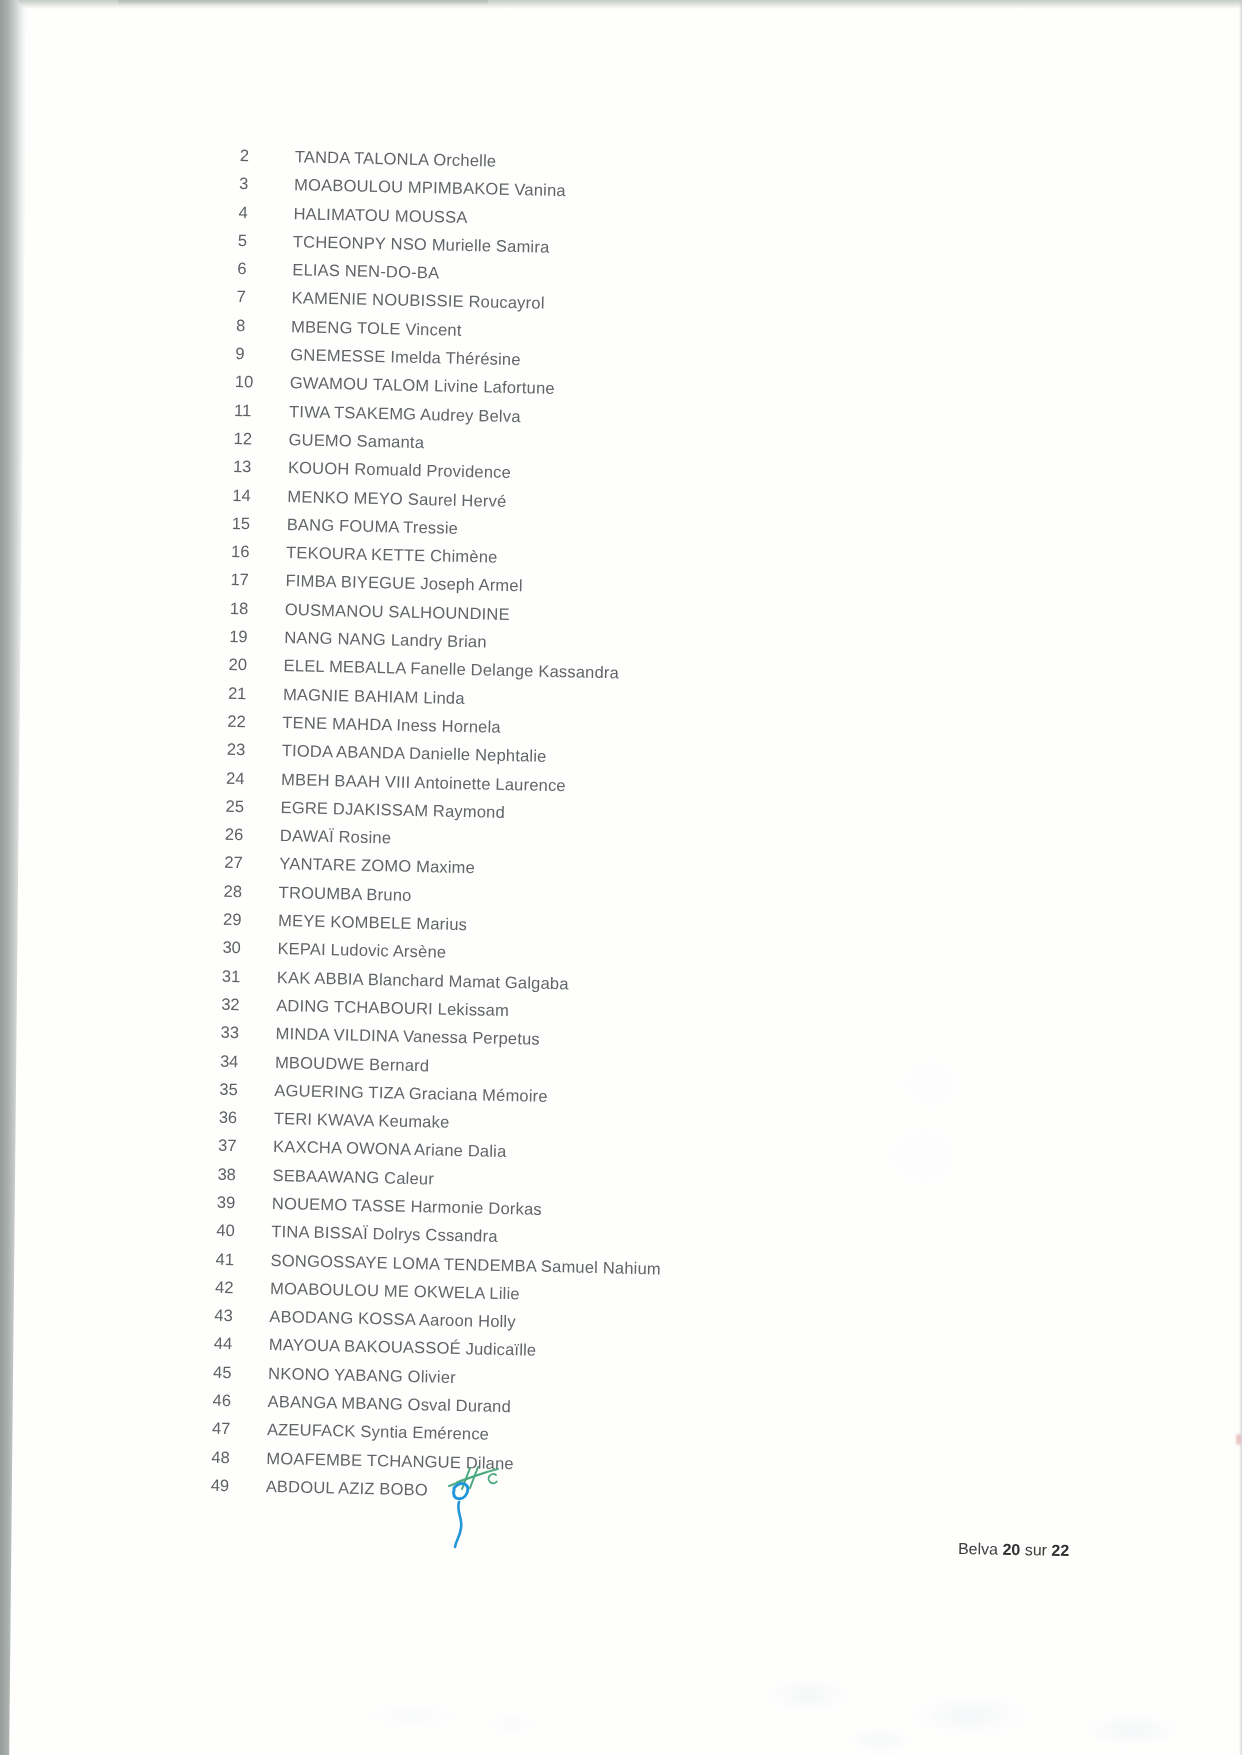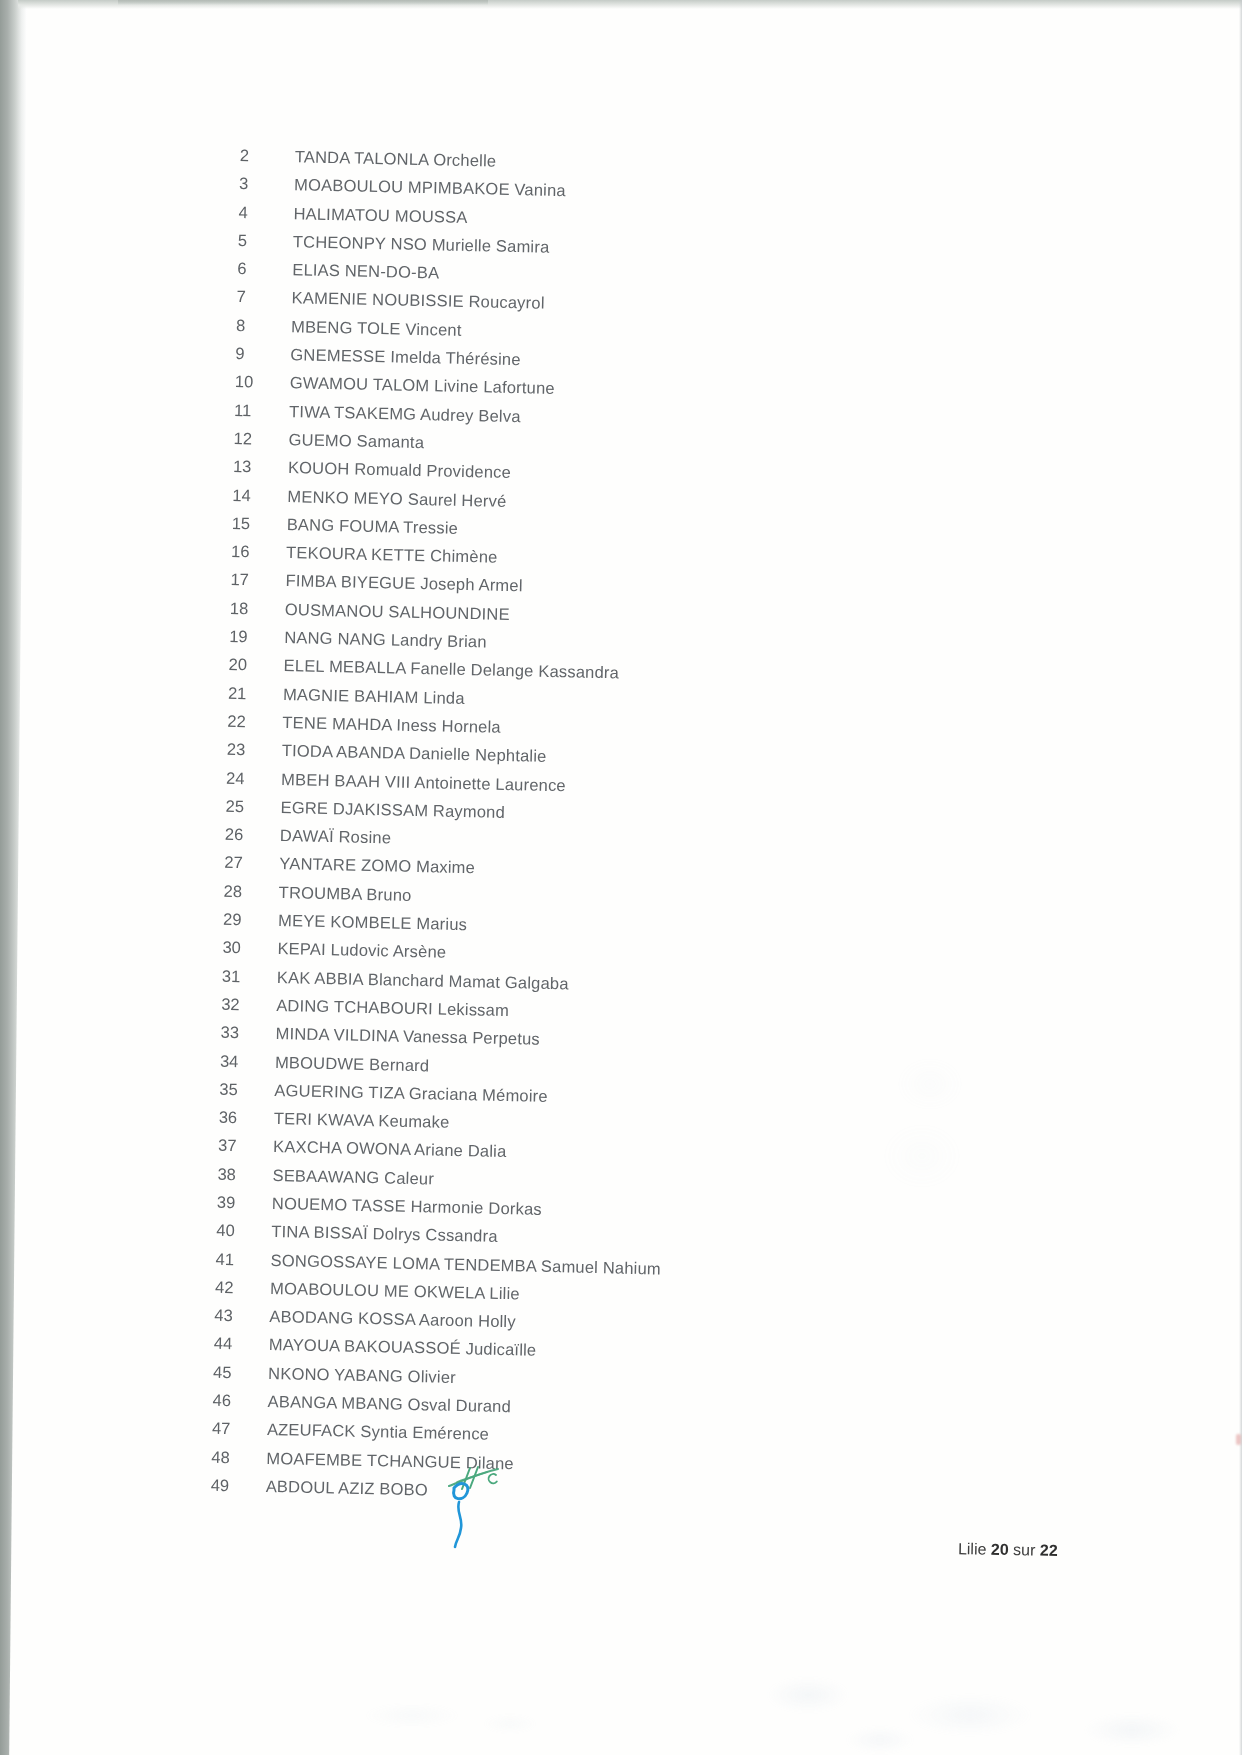--- a/index.html
+++ b/index.html
@@ -303,19 +303,19 @@
       <path d="M24,6 L16,27" fill="none" stroke="#4aa87d" stroke-width="2" stroke-linecap="round"></path>
       <path d="M32,5 L24,26" fill="none" stroke="#4aa87d" stroke-width="2" stroke-linecap="round"></path>
       <path d="M50,13 a4.6,4.6 0 1 0 0.8,6.5" fill="none" stroke="#4aa87d" stroke-width="1.9" stroke-linecap="round"></path>
 
       <path d="M8,26 C15,18 25,22 21,31 C17,40 5,38 8,28 Z" fill="none" stroke="#2196d8" stroke-width="3" stroke-linecap="round"></path>
       <path d="M13,40 C10,50 17,56 15,66 C14,75 10,78 9,85" fill="none" stroke="#2196d8" stroke-width="2.6" stroke-linecap="round"></path>
     </svg>
   </div>
 
   <div class="footer">
-    <span>Lilie</span>
+    <span>Belva</span>
     <b>20</b>
     <span>sur</span>
     <b>22</b>
   </div>
 
 </div>
 
 </body></html>

